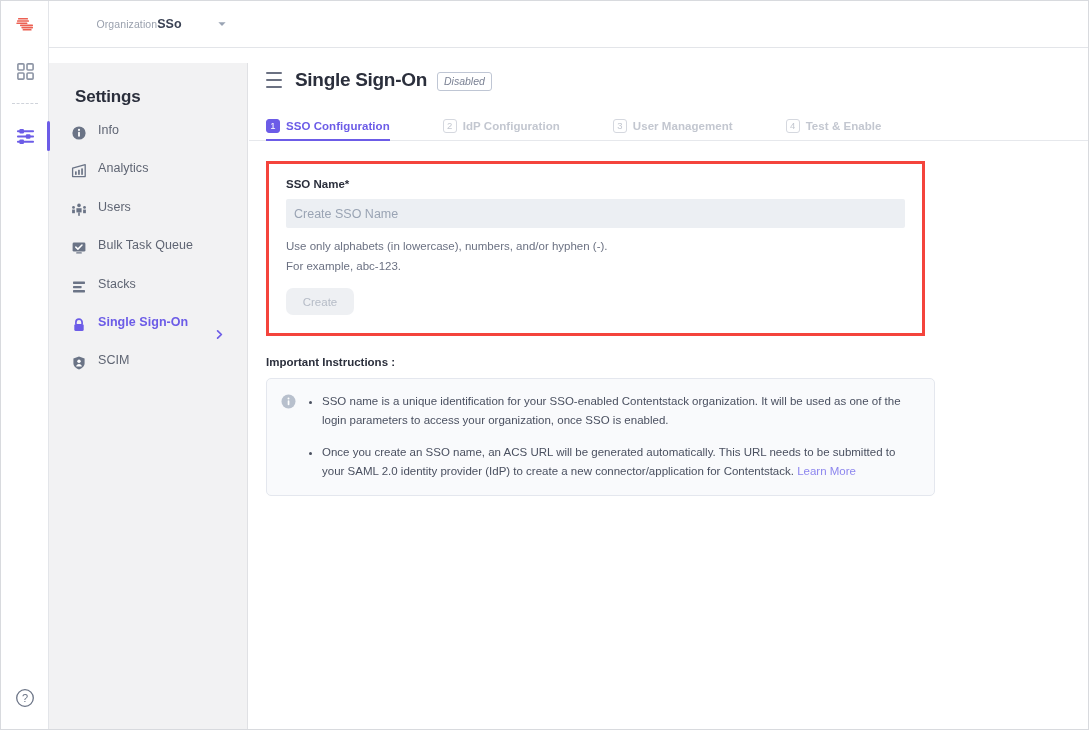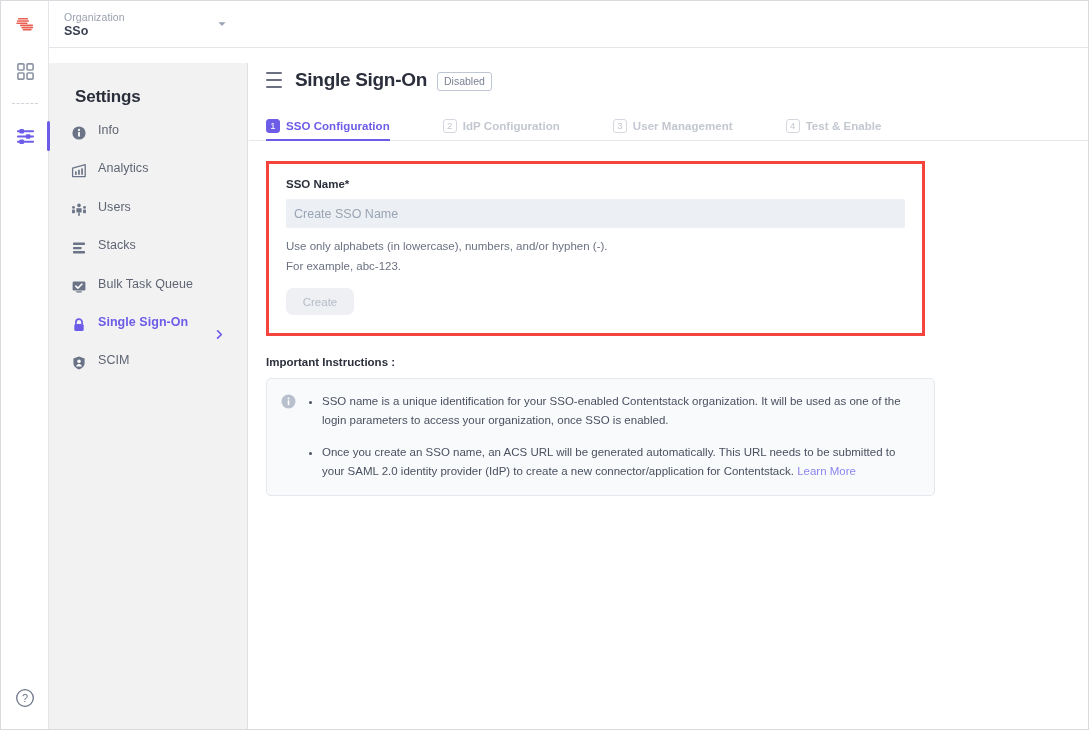--- a/index.html
+++ b/index.html
@@ -56,21 +56,21 @@
   
   .topbar {
     position: absolute; left: 48px; top: 0;
     width: 1039px; height: 47px;
     background: #ffffff;
     border-bottom: 1px solid #e3e5e9;
     display: flex; align-items: center;
   }
   .org-block {
     margin-left: 15px; width: 150px;
-    display: flex; flex-direction: column; justify-content: center;
+    display: flex; flex-direction: row; justify-content: center;
     cursor: pointer;
   }
   .org-label {
     font-size: 10.5px; color: #9aa1ae; line-height: 14px;
     letter-spacing: .1px;
   }
   .org-value {
     font-size: 12.5px; color: #3b4254; font-weight: bold; line-height: 15px;
   }
   .org-caret {
@@ -138,21 +138,21 @@
     background: #6b7182; border-radius: 1px;
   }
   .page-title {
     font-size: 19px; font-weight: bold; color: #2b2f3c;
     letter-spacing: -.3px;
   }
   .status-badge {
     margin-left: 10px; margin-top: 2px;
     padding: 2px 6px 3px;
     border: 1px solid #bfc6d4; border-radius: 3px;
-    font-size: 10.5px; color: #7b8294; line-height: 12px;
+    font-size: 10.5px; color: #7b8294; line-height: 12px; font-style: italic;
   }
 
   .tabs {
     position: relative;
     height: 29px;
     display: flex; align-items: flex-end;
     padding-left: 17px;
     border-bottom: 1px solid #e6e8ec;
   }
   .tab {
@@ -363,39 +363,39 @@
               <path d="M12.1 7.6h2.8v3.6h-2.8z"></path>
             </g>
           </svg>
         </span>
         <span class="nav-text">Users</span>
       </div>
 
       <div class="nav-item">
         <span class="nav-ico">
           <svg width="16" height="16" viewBox="0 0 16 16">
+            <rect x="1.6" y="2.6" width="12.8" height="9" rx="1.4" fill="#6b7486"></rect>
+            <path d="M4.8 7.1 L6.9 9.1 L11 5" fill="none" stroke="#ffffff" stroke-width="1.5" stroke-linecap="round" stroke-linejoin="round"></path>
+            <rect x="5.2" y="12.3" width="5.6" height="1.3" rx=".5" fill="#6b7486"></rect>
+          </svg>
+        </span>
+        <span class="nav-text">Bulk Task Queue</span>
+      </div>
+
+      <div class="nav-item">
+        <span class="nav-ico">
+          <svg width="16" height="16" viewBox="0 0 16 16">
             <g fill="#6b7486">
               <rect x="2" y="2.6" width="12" height="2.3" rx=".6"></rect>
               <rect x="2" y="6.9" width="8.6" height="2.3" rx=".6"></rect>
               <rect x="2" y="11.1" width="12" height="2.3" rx=".6"></rect>
             </g>
           </svg>
         </span>
         <span class="nav-text">Stacks</span>
-      </div>
-
-      <div class="nav-item">
-        <span class="nav-ico">
-          <svg width="16" height="16" viewBox="0 0 16 16">
-            <rect x="1.6" y="2.6" width="12.8" height="9" rx="1.4" fill="#6b7486"></rect>
-            <path d="M4.8 7.1 L6.9 9.1 L11 5" fill="none" stroke="#ffffff" stroke-width="1.5" stroke-linecap="round" stroke-linejoin="round"></path>
-            <rect x="5.2" y="12.3" width="5.6" height="1.3" rx=".5" fill="#6b7486"></rect>
-          </svg>
-        </span>
-        <span class="nav-text">Bulk Task Queue</span>
       </div>
 
       <div class="nav-item active">
         <span class="nav-ico">
           <svg width="16" height="16" viewBox="0 0 16 16">
             <path d="M4.9 7.2 V5.3 a3.1 3.1 0 0 1 6.2 0 V7.2" fill="none" stroke="#6c5ce7" stroke-width="1.7"></path>
             <rect x="3.3" y="7" width="9.4" height="7" rx="1.6" fill="#6c5ce7"></rect>
           </svg>
         </span>
         <span class="nav-text">Single Sign-On</span>

